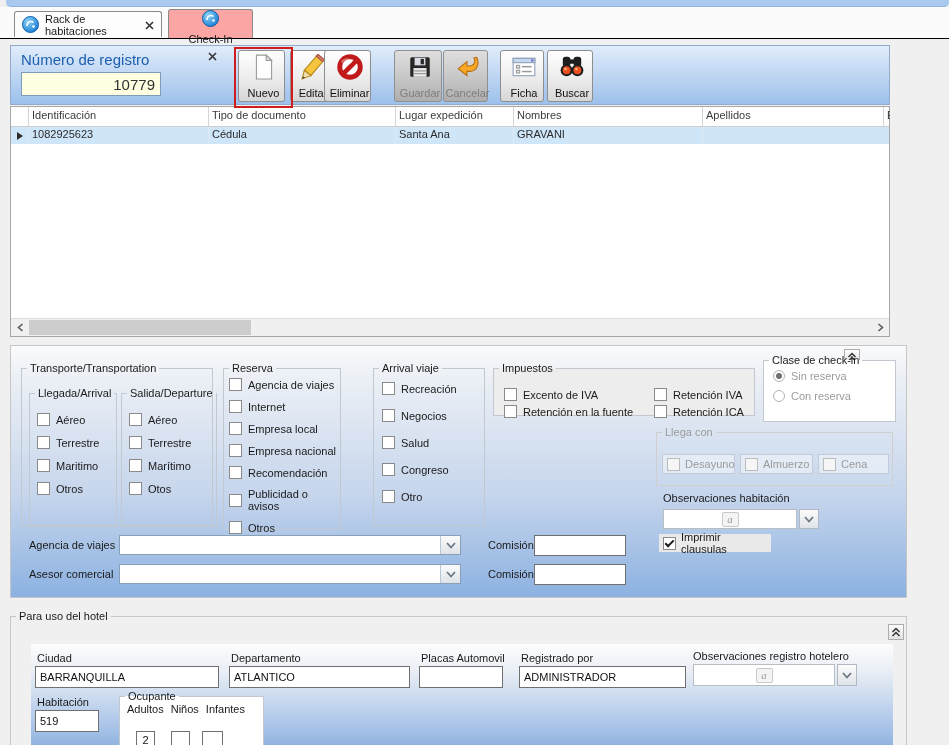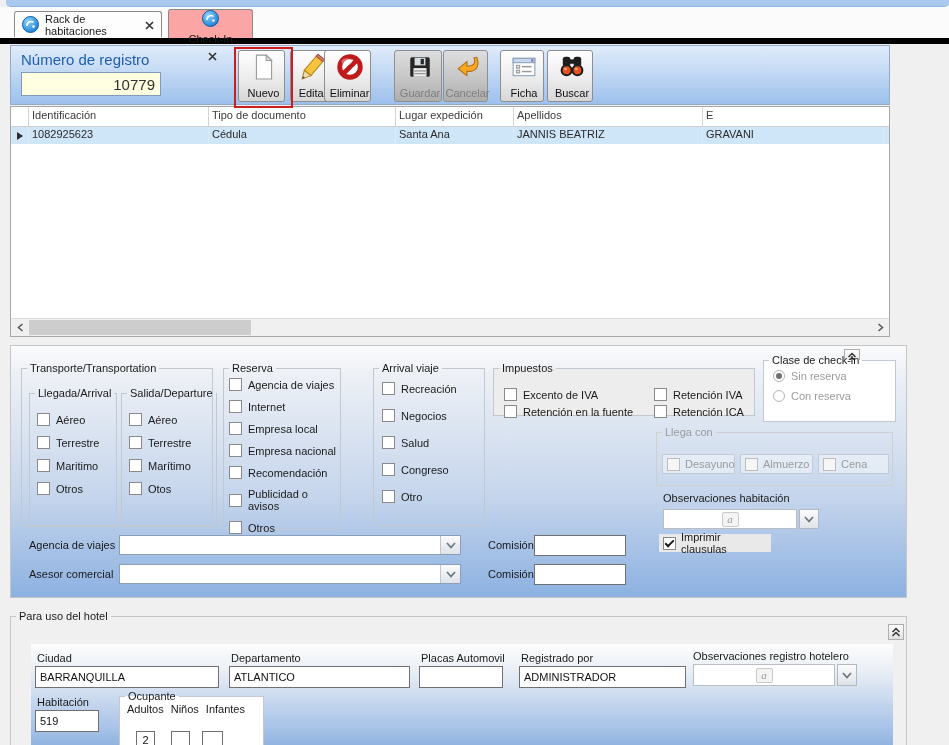--- a/index.html
+++ b/index.html
@@ -5,21 +5,21 @@
   html,body{margin:0;padding:0;}
   .page{position:relative;width:949px;height:745px;background:#f0f0f0;
         font-family:"Liberation Sans",sans-serif;font-size:11px;color:#1a1a1a;overflow:hidden;}
 
   
   .topstrip{position:absolute;left:6px;top:0;right:0;height:6px;background:#a9c9ef;
             border-bottom:1px solid #8fb4e6;border-radius:0 0 5px 5px;}
 
   
   .tabbar{position:absolute;left:0;top:7px;width:100%;height:31px;background:#fbfbfb;
-          border-bottom:6px solid #000000;}
+          border-bottom:1px solid #000000;}
   .tab{position:absolute;top:4px;height:26px;background:#fdfdfd;border:1px solid #8a8a8a;
        border-bottom:none;border-radius:3px 3px 0 0;display:flex;align-items:center;gap:6px;
        padding:0 7px;box-sizing:border-box;cursor:default;}
   .tab.active{top:2px;height:29px;background:#fca5a5;z-index:2;flex-direction:column;}
   .tabicon{width:17px;height:17px;flex:0 0 auto;}
   .tabclose{width:9px;height:9px;flex:0 0 auto;margin-left:3px;}
 
   
   .toolbar{position:absolute;left:10px;top:45px;width:880px;height:60px;
            background:linear-gradient(180deg,#e0ecfb 0%,#bcd4f2 55%,#9cc0ec 100%);
@@ -240,31 +240,31 @@
 
     <div class="annotation"></div>
   </div>
 
   <div class="grid-wrap">
     <div class="grid-head">
       <div class="hcell selcell"></div>
       <div class="hcell">Identificación</div>
       <div class="hcell">Tipo de documento</div>
       <div class="hcell">Lugar expedición</div>
+      <div class="hcell">Nombres</div>
       <div class="hcell">Apellidos</div>
       <div class="hcell" style="border-right:none;">E</div>
     </div>
     <div class="grid-row">
       <div class="rcell selcell">
           <span class="selarrow"></span>
         </div>
       <div class="rcell">1082925623</div>
       <div class="rcell">Cédula</div>
       <div class="rcell">Santa Ana</div>
-      <div class="rcell">JANNIS BEATRIZ</div>
       <div class="rcell">GRAVANI</div>
       <div class="rcell" style="border-right:none;"></div>
     </div>
     <div class="hscroll">
       <div class="sbtn" style="left:1px;">
         <svg width="7" height="9" viewBox="0 0 7 9">
             <path d="M5.5 1 L1.5 4.5 L5.5 8" stroke="#5a5a5a" stroke-width="1.6" fill="none"></path>
           </svg>
       </div>
       <div class="sthumb"></div>

